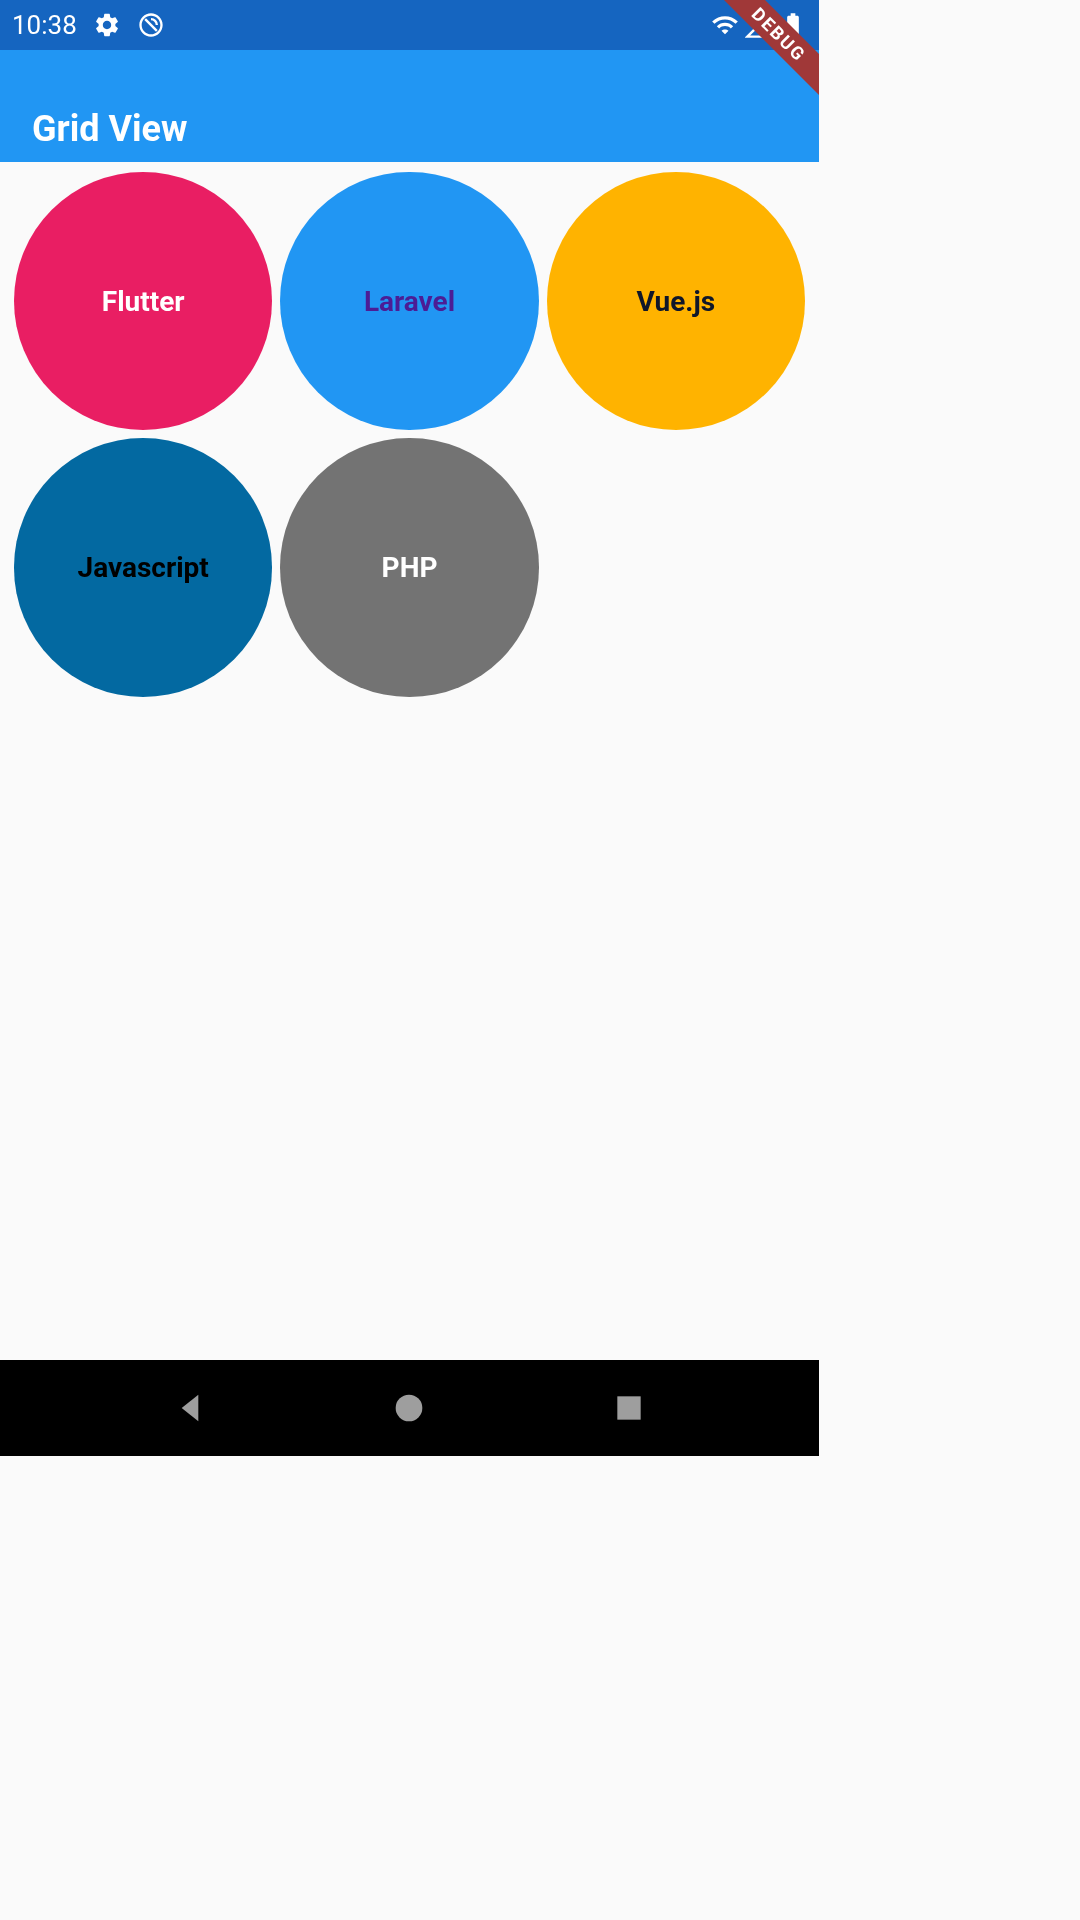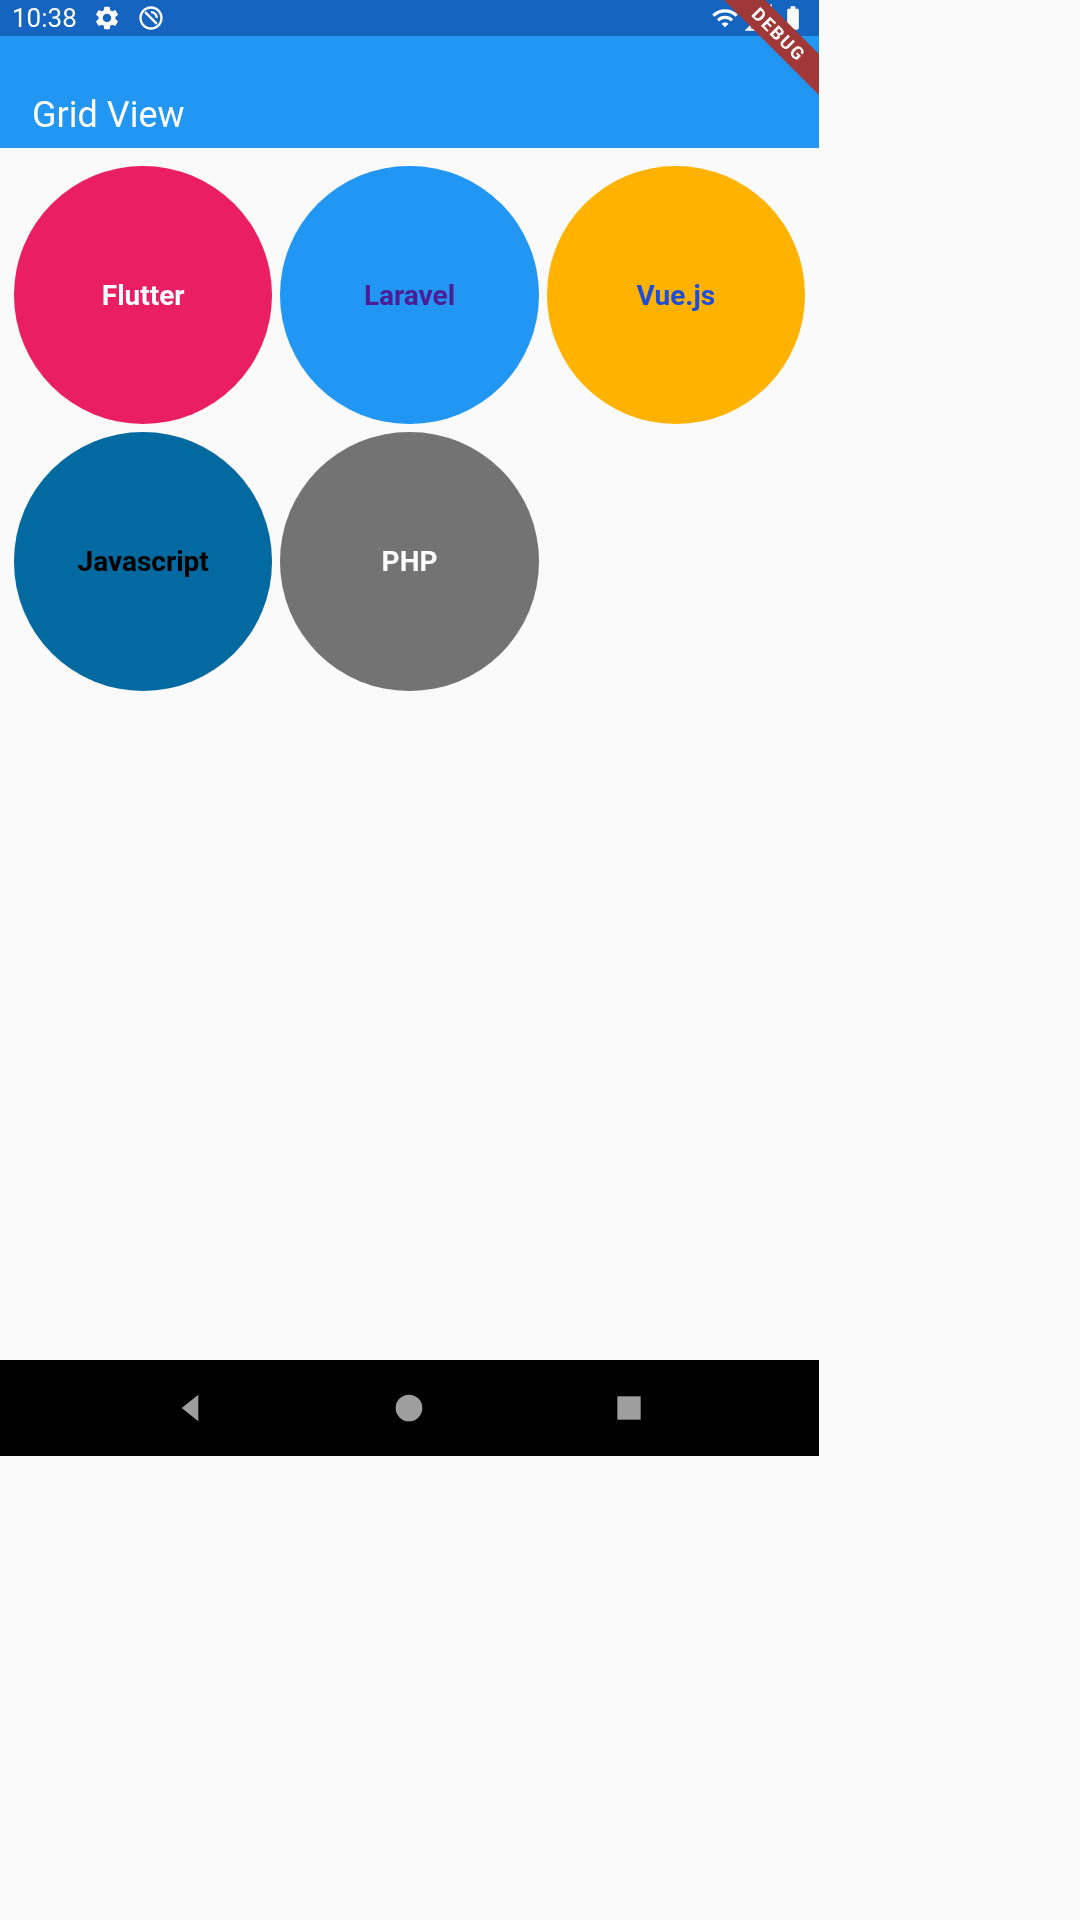--- a/index.html
+++ b/index.html
@@ -9,21 +9,21 @@
     }
     body {
       width: 819px;
       height: 1456px;
       font-family: Roboto, Arial, sans-serif;
       background: #fafafa;
       position: relative;
       overflow: hidden;
     }
     .status-bar {
-      height: 36px;
+      height: 50px;
       background: #1565c0;
       display: flex;
       align-items: center;
       padding: 0 12px;
       color: white;
       justify-content: space-between;
     }
     .status-left {
       display: flex;
       align-items: center;
@@ -47,25 +47,25 @@
     .app-bar {
       height: 112px;
       background: #2196f3;
       display: flex;
       align-items: center;
       padding: 0 32px;
     }
     .app-title {
       color: white;
       font-size: 36px;
-      font-weight: 400;
+      font-weight: 700;
       margin-top: 45px;
     }
     .grid-container {
-      padding: 18px 14px;
+      padding: 10px 14px;
       display: grid;
       grid-template-columns: repeat(3, 1fr);
       gap: 8px;
     }
     .grid-item {
       aspect-ratio: 1;
       border-radius: 50%;
       display: flex;
       align-items: center;
       justify-content: center;
@@ -147,21 +147,21 @@
   <span class="app-title">Grid View</span>
 </div>
 
 <div class="grid-container">
   <div class="grid-item" style="background:#e91e63;color:#ffffff;">
     <span>Flutter</span>
   </div>
   <div class="grid-item" style="background:#2196f3;color:#4c1d95;">
     <span>Laravel</span>
   </div>
-  <div class="grid-item" style="background:#ffb300;color:#1d4ed8;">
+  <div class="grid-item" style="background:#ffb300;color:#0f172a;">
     <span>Vue.js</span>
   </div>
   <div class="grid-item" style="background:#0369a1;color:#000000;">
     <span>Javascript</span>
   </div>
   <div class="grid-item" style="background:#737373;color:#ffffff;">
     <span>PHP</span>
   </div>
 </div>
 

